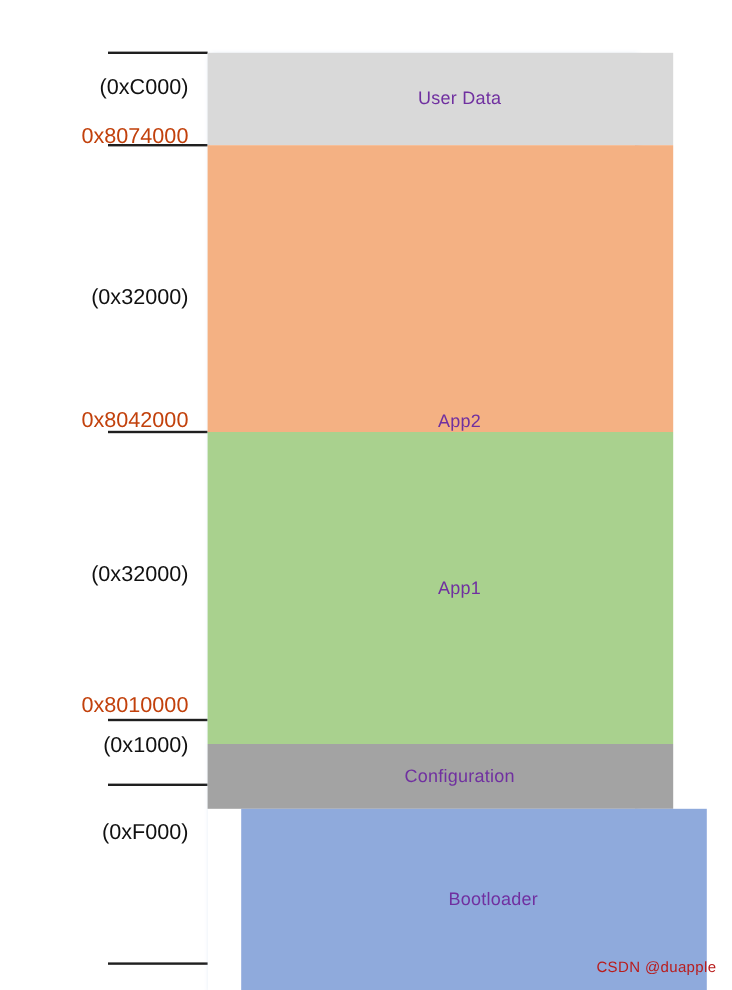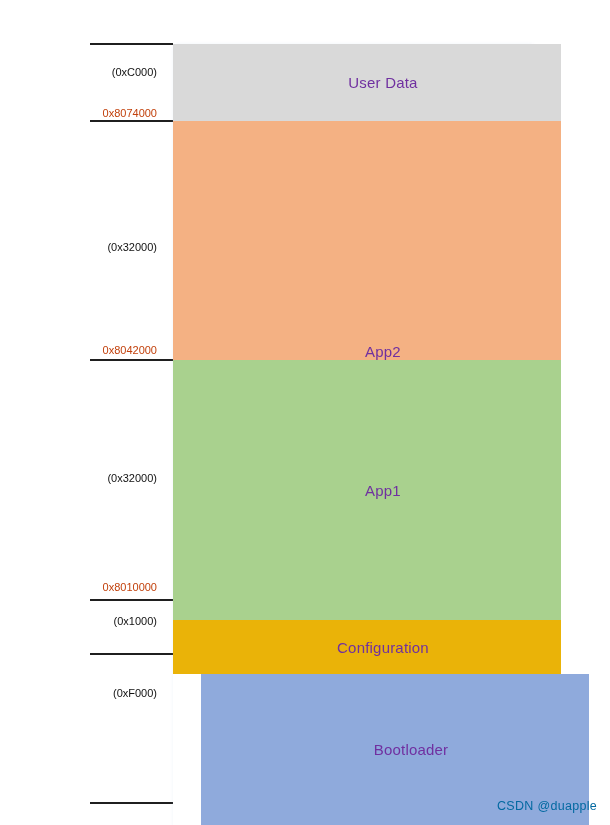--- a/index.html
+++ b/index.html
@@ -32,38 +32,38 @@
     color: #7030A0;
     font-size: 15px;
     letter-spacing: 0.2px;
   }
 
   
   .size-label, .addr-label {
     position: absolute;
     left: 10px; width: 147px;
     text-align: right;
-    font-size: 11px;
+    font-size: 18px;
     line-height: 20px;
     white-space: nowrap;
   }
   .size-label { color: #111111; }
   .addr-label { color: #c2410c; }
 
   .tick {
     position: absolute;
     left: 90px; width: 83px; height: 2px;
     background: #1f1f1f;
   }
 
   .watermark {
     position: absolute;
     right: 13px; top: 799px;
     font-size: 12.5px;
-    color: #0369a1;
+    color: #b91c1c;
     letter-spacing: 0.3px;
   }
 </style>
 </head>
 <body>
 
 <div class="canvas">
 
   <div class="tick" style="top:43px"></div>
   <div class="tick" style="top:120px"></div>
@@ -85,21 +85,21 @@
   <div class="stack">
     <div class="region region-0" style="background: rgb(217, 217, 217);">
       <span class="region-label">User Data</span>
     </div>
     <div class="region region-1" style="background: rgb(244, 177, 131);">
       <span class="region-label">App2</span>
     </div>
     <div class="region region-2" style="background: rgb(169, 209, 142);">
       <span class="region-label">App1</span>
     </div>
-    <div class="region region-3" style="background: #eab308; align-items: center;">
+    <div class="region region-3" style="background: #a3a3a3; align-items: center;">
       <span class="region-label">Configuration</span>
     </div>
     <div class="region region-4" style="background: rgb(143, 170, 220); margin-left: 28px;">
       <span class="region-label">Bootloader</span>
     </div>
   </div>
 
   <div class="watermark">CSDN @duapple</div>
 
 </div>

